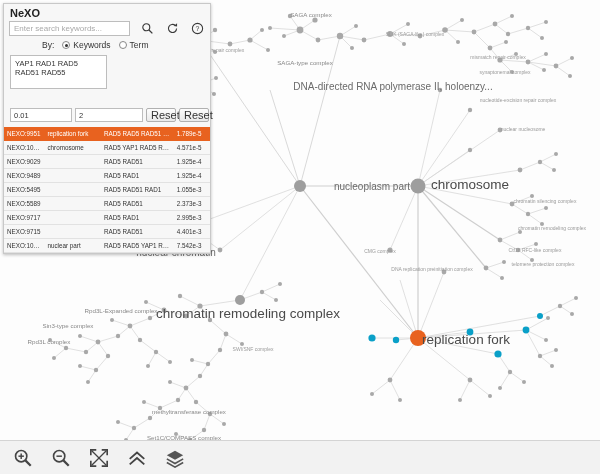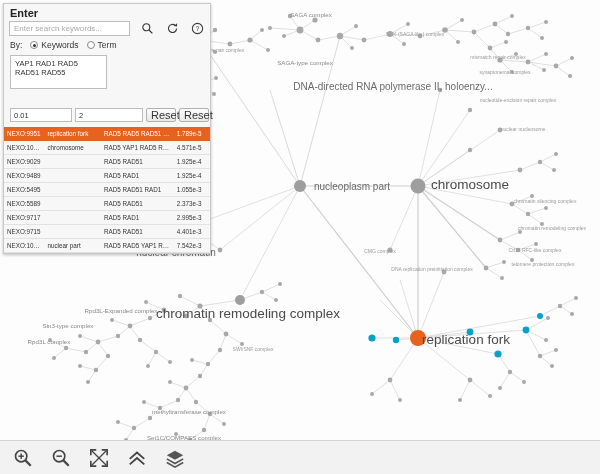--- a/index.html
+++ b/index.html
@@ -100,20 +100,21 @@
   }
   .icon-btn svg { display: block; }
 
   .by-row {
     display: flex;
     align-items: center;
     gap: 8px;
     padding: 0 6px 5px 6px;
     font-size: 8.5px;
     color: #333;
+    margin-left: 32px;
   }
   .radio-item { display: flex; align-items: center; gap: 3px; }
   .radio {
     width: 8px; height: 8px;
     border-radius: 50%;
     border: 1px solid #888;
     background: #fff;
     display: inline-block;
     position: relative;
     box-sizing: border-box;
@@ -498,21 +499,21 @@
   <div id="net-labels">
       <div class="net-label small" style="left: 311px; top: 14px;">SAGA complex</div>
       <div class="net-label tiny" style="left: 415px; top: 34px;">SLIK (SAGA-like) complex</div>
       <div class="net-label tiny" style="left: 222px; top: 50px;">DNA repair complex</div>
       <div class="net-label tiny" style="left: 498px; top: 57px;">mismatch repair complex</div>
       <div class="net-label small" style="left: 305px; top: 62px;">SAGA-type complex</div>
       <div class="net-label tiny" style="left: 505px; top: 72px;">synaptonemal complex</div>
       <div class="net-label mid" style="left: 393px; top: 86px;">DNA-directed RNA polymerase II, holoenzy...</div>
       <div class="net-label tiny" style="left: 518px; top: 100px;">nucleotide-excision repair complex</div>
       <div class="net-label tiny" style="left: 523px; top: 129px;">nuclear nucleosome</div>
-      <div class="net-label mid" style="left: 352px; top: 186px;">nucleoplasm part</div>
+      <div class="net-label mid" style="left: 372px; top: 186px;">nucleoplasm part</div>
       <div class="net-label big" style="left: 470px; top: 184px;">chromosome</div>
       <div class="net-label tiny" style="left: 545px; top: 201px;">chromatin silencing complex</div>
       <div class="net-label tiny" style="left: 110px; top: 187px;">nucleoplasm</div>
       <div class="net-label tiny" style="left: 552px; top: 228px;">chromatin remodeling complex</div>
       <div class="net-label small" style="left: 122px; top: 207px;">H4/H2A histone acetyltransferase complex</div>
       <div class="net-label tiny" style="left: 380px; top: 251px;">CMG complex</div>
       <div class="net-label tiny" style="left: 535px; top: 250px;">Ctf18 RFC-like complex</div>
       <div class="net-label tiny" style="left: 543px; top: 264px;">telomere protection complex</div>
       <div class="net-label mid" style="left: 176px; top: 252px;">nuclear chromatin</div>
       <div class="net-label tiny" style="left: 432px; top: 269px;">DNA replication preinitiation complex</div>
@@ -521,21 +522,21 @@
       <div class="net-label big" style="left: 466px; top: 339px;">replication fork</div>
       <div class="net-label small" style="left: 68px; top: 325px;">Sin3-type complex</div>
       <div class="net-label small" style="left: 49px; top: 341px;">Rpd3L complex</div>
       <div class="net-label tiny" style="left: 253px; top: 349px;">SWI/SNF complex</div>
       <div class="net-label small" style="left: 189px; top: 411px;">methyltransferase complex</div>
       <div class="net-label small" style="left: 184px; top: 437px;">Set1C/COMPASS complex</div>
     </div>
 
   <div id="panel">
 
-    <div id="panel-title">Enter</div>
+    <div id="panel-title">NeXO</div>
 
     <div class="search-row">
       <input class="search-input" type="text" placeholder="Enter search keywords..." style="">
       <button class="icon-btn">
         <svg width="13" height="13" viewBox="0 0 16 16">
           <circle cx="6.5" cy="6.5" r="4.3" fill="none" stroke="#3a3a3a" stroke-width="1.4"></circle>
           <line x1="9.8" y1="9.8" x2="14" y2="14" stroke="#3a3a3a" stroke-width="1.6"></line>
         </svg>
       </button>
       <button class="icon-btn">

